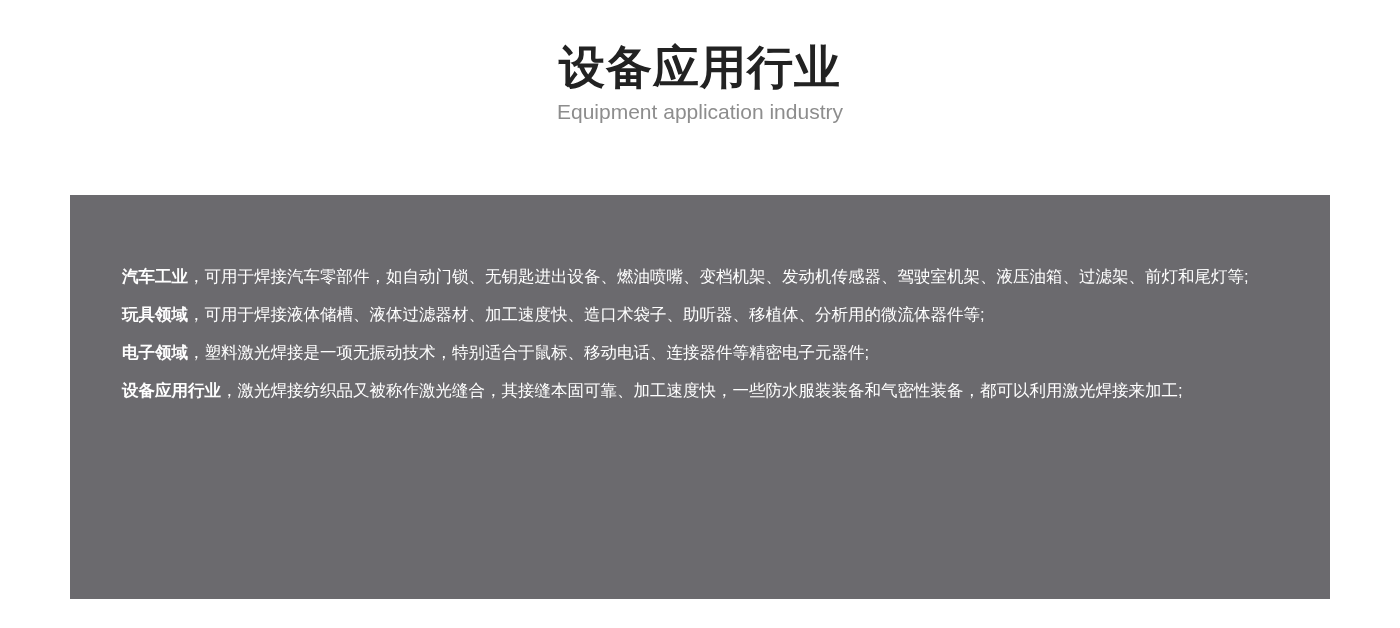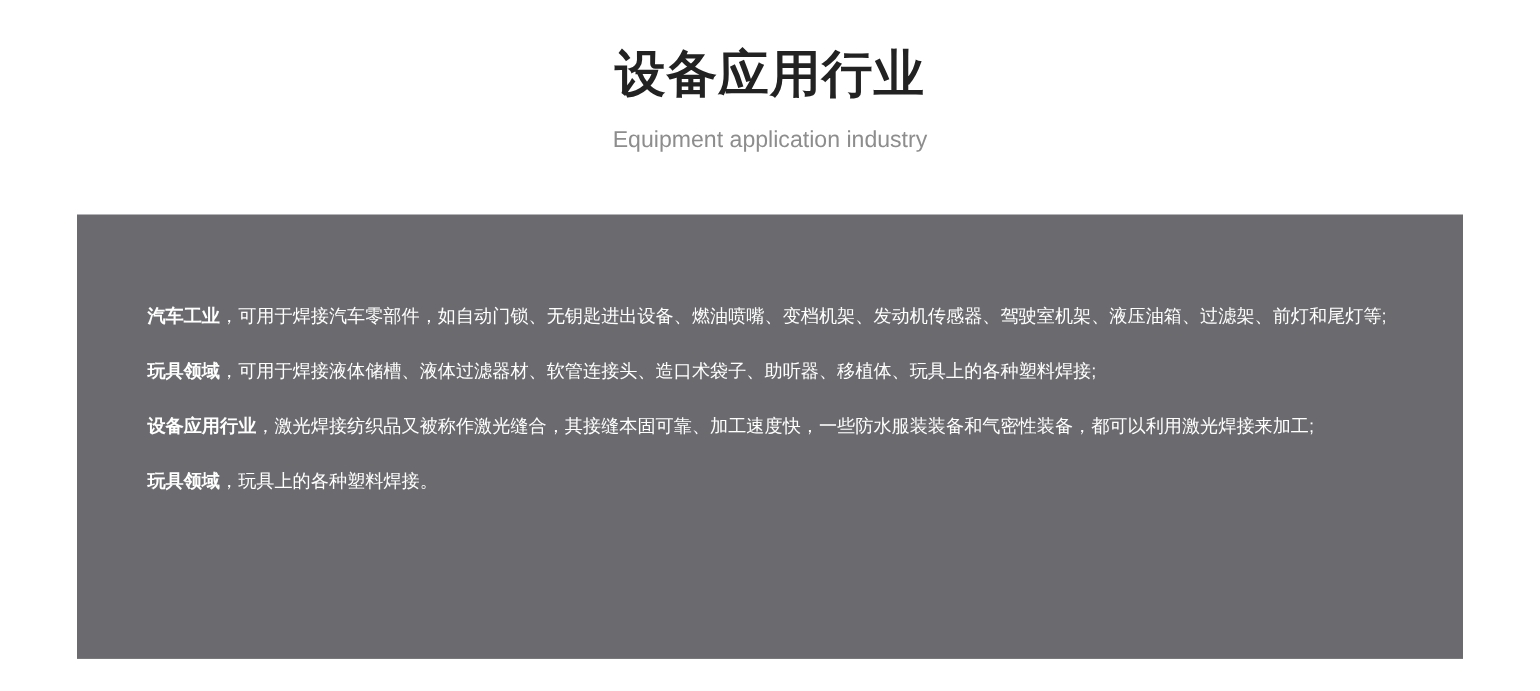--- a/index.html
+++ b/index.html
@@ -28,40 +28,40 @@
     font-weight: bold;
     color: #222222;
     letter-spacing: 1px;
     line-height: 1.2;
     margin: 0;
   }
   .subtitle {
     font-size: 21px;
     color: #8d8d8d;
     font-weight: normal;
-    margin: 20px 0 0 0;
+    margin: 4px 0 0 0;
     line-height: 1.2;
   }
   .panel {
     position: absolute;
     left: 70px;
     top: 195px;
     width: 1260px;
     height: 404px;
     background: #6b6a6e;
     box-sizing: border-box;
   }
   .panel-inner {
     padding: 62px 52px 0 52px;
   }
   .para {
     color: #ffffff;
     font-size: 16.5px;
     line-height: 38px;
-    margin: 12px;
+    margin: 0;
     text-align: left;
   }
   .para b {
     font-weight: bold;
   }
   .para .body {
     font-weight: normal;
   }
 </style>
 </head>
@@ -75,28 +75,28 @@
   </div>
 
   <div class="panel">
     <div class="panel-inner">
 
       <p class="para">
         <b>汽车工业</b><span class="body">，可用于焊接汽车零部件，如自动门锁、无钥匙进出设备、燃油喷嘴、变档机架、发动机传感器、驾驶室机架、液压油箱、过滤架、前灯和尾灯等;</span>
       </p>
 
       <p class="para">
-        <b>玩具领域</b><span class="body">，可用于焊接液体储槽、液体过滤器材、软管连接头、造口术袋子、助听器、移植体、玩具上的各种塑料焊接;</span>
+        <b>玩具领域</b><span class="body">，可用于焊接液体储槽、液体过滤器材、加工速度快、造口术袋子、助听器、移植体、分析用的微流体器件等;</span>
       </p>
 
+      <p class="para">
+        <b>电子领域</b><span class="body">，塑料激光焊接是一项无振动技术，特别适合于鼠标、移动电话、连接器件等精密电子元器件;</span>
+      </p>
 
       <p class="para">
         <b>设备应用行业</b><span class="body">，激光焊接纺织品又被称作激光缝合，其接缝本固可靠、加工速度快，一些防水服装装备和气密性装备，都可以利用激光焊接来加工;</span>
       </p>
 
-      <p class="para">
-        <b>玩具领域</b><span class="body">，玩具上的各种塑料焊接。</span>
-      </p>
 
     </div>
   </div>
 
 </div>
 
 </body></html>

